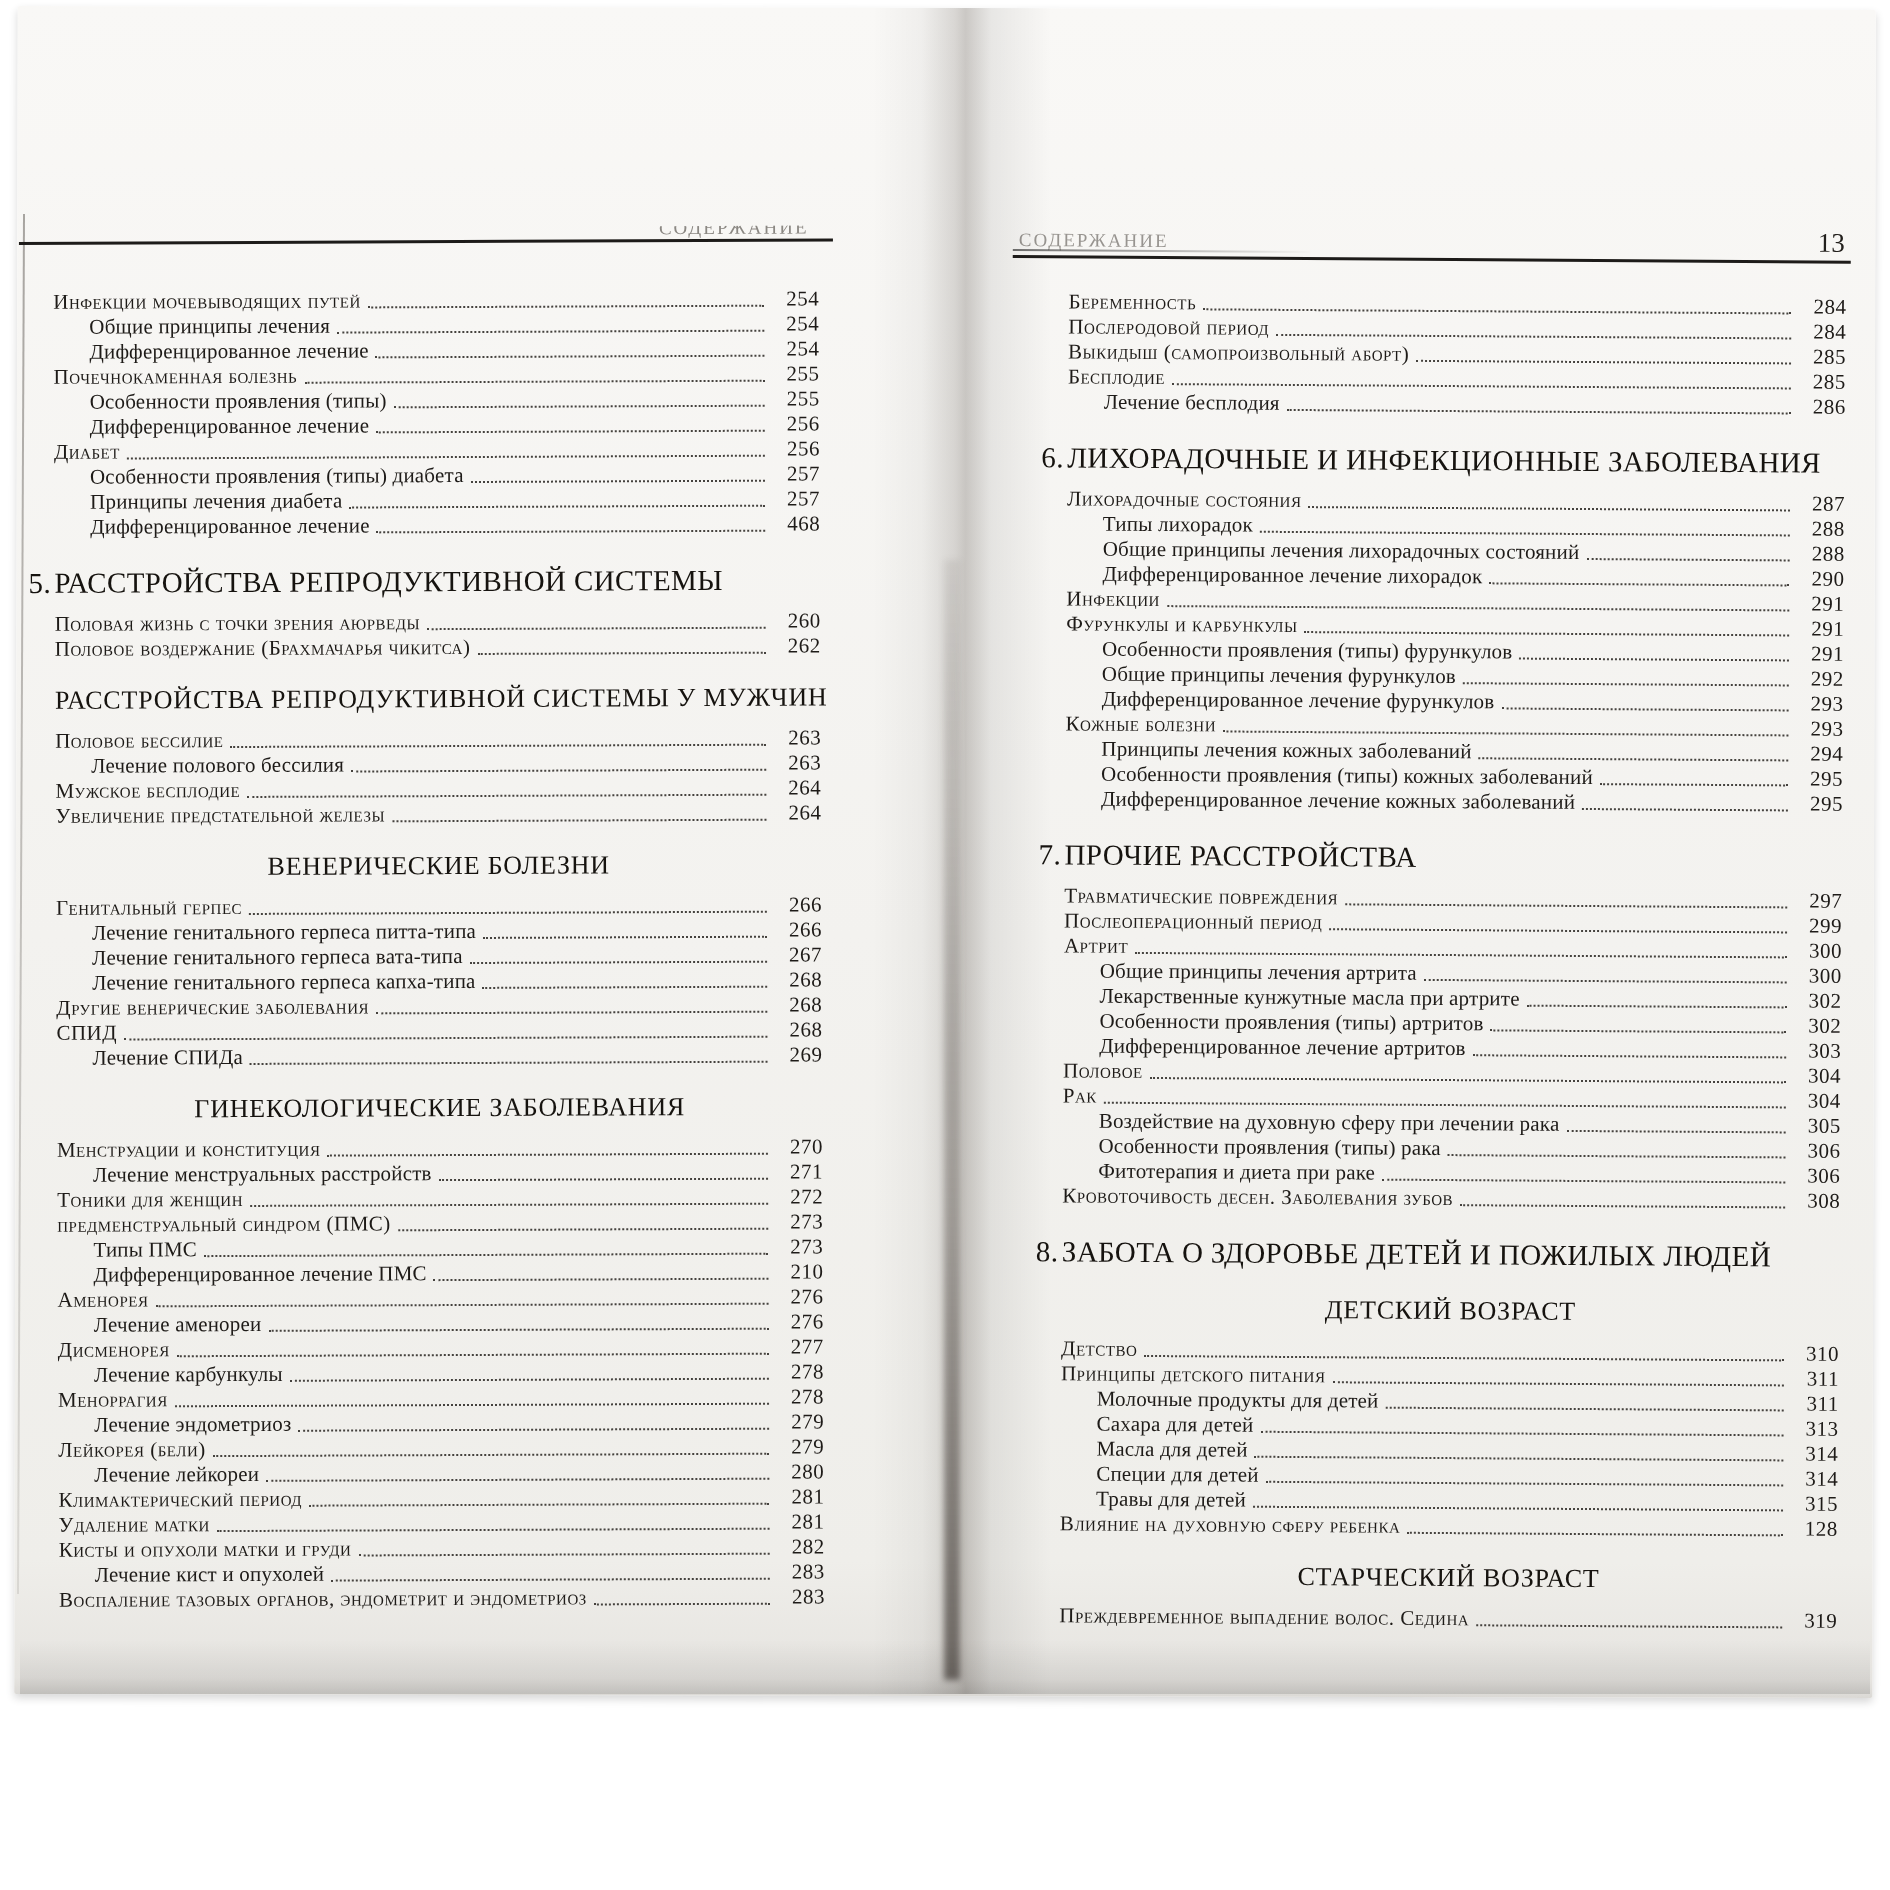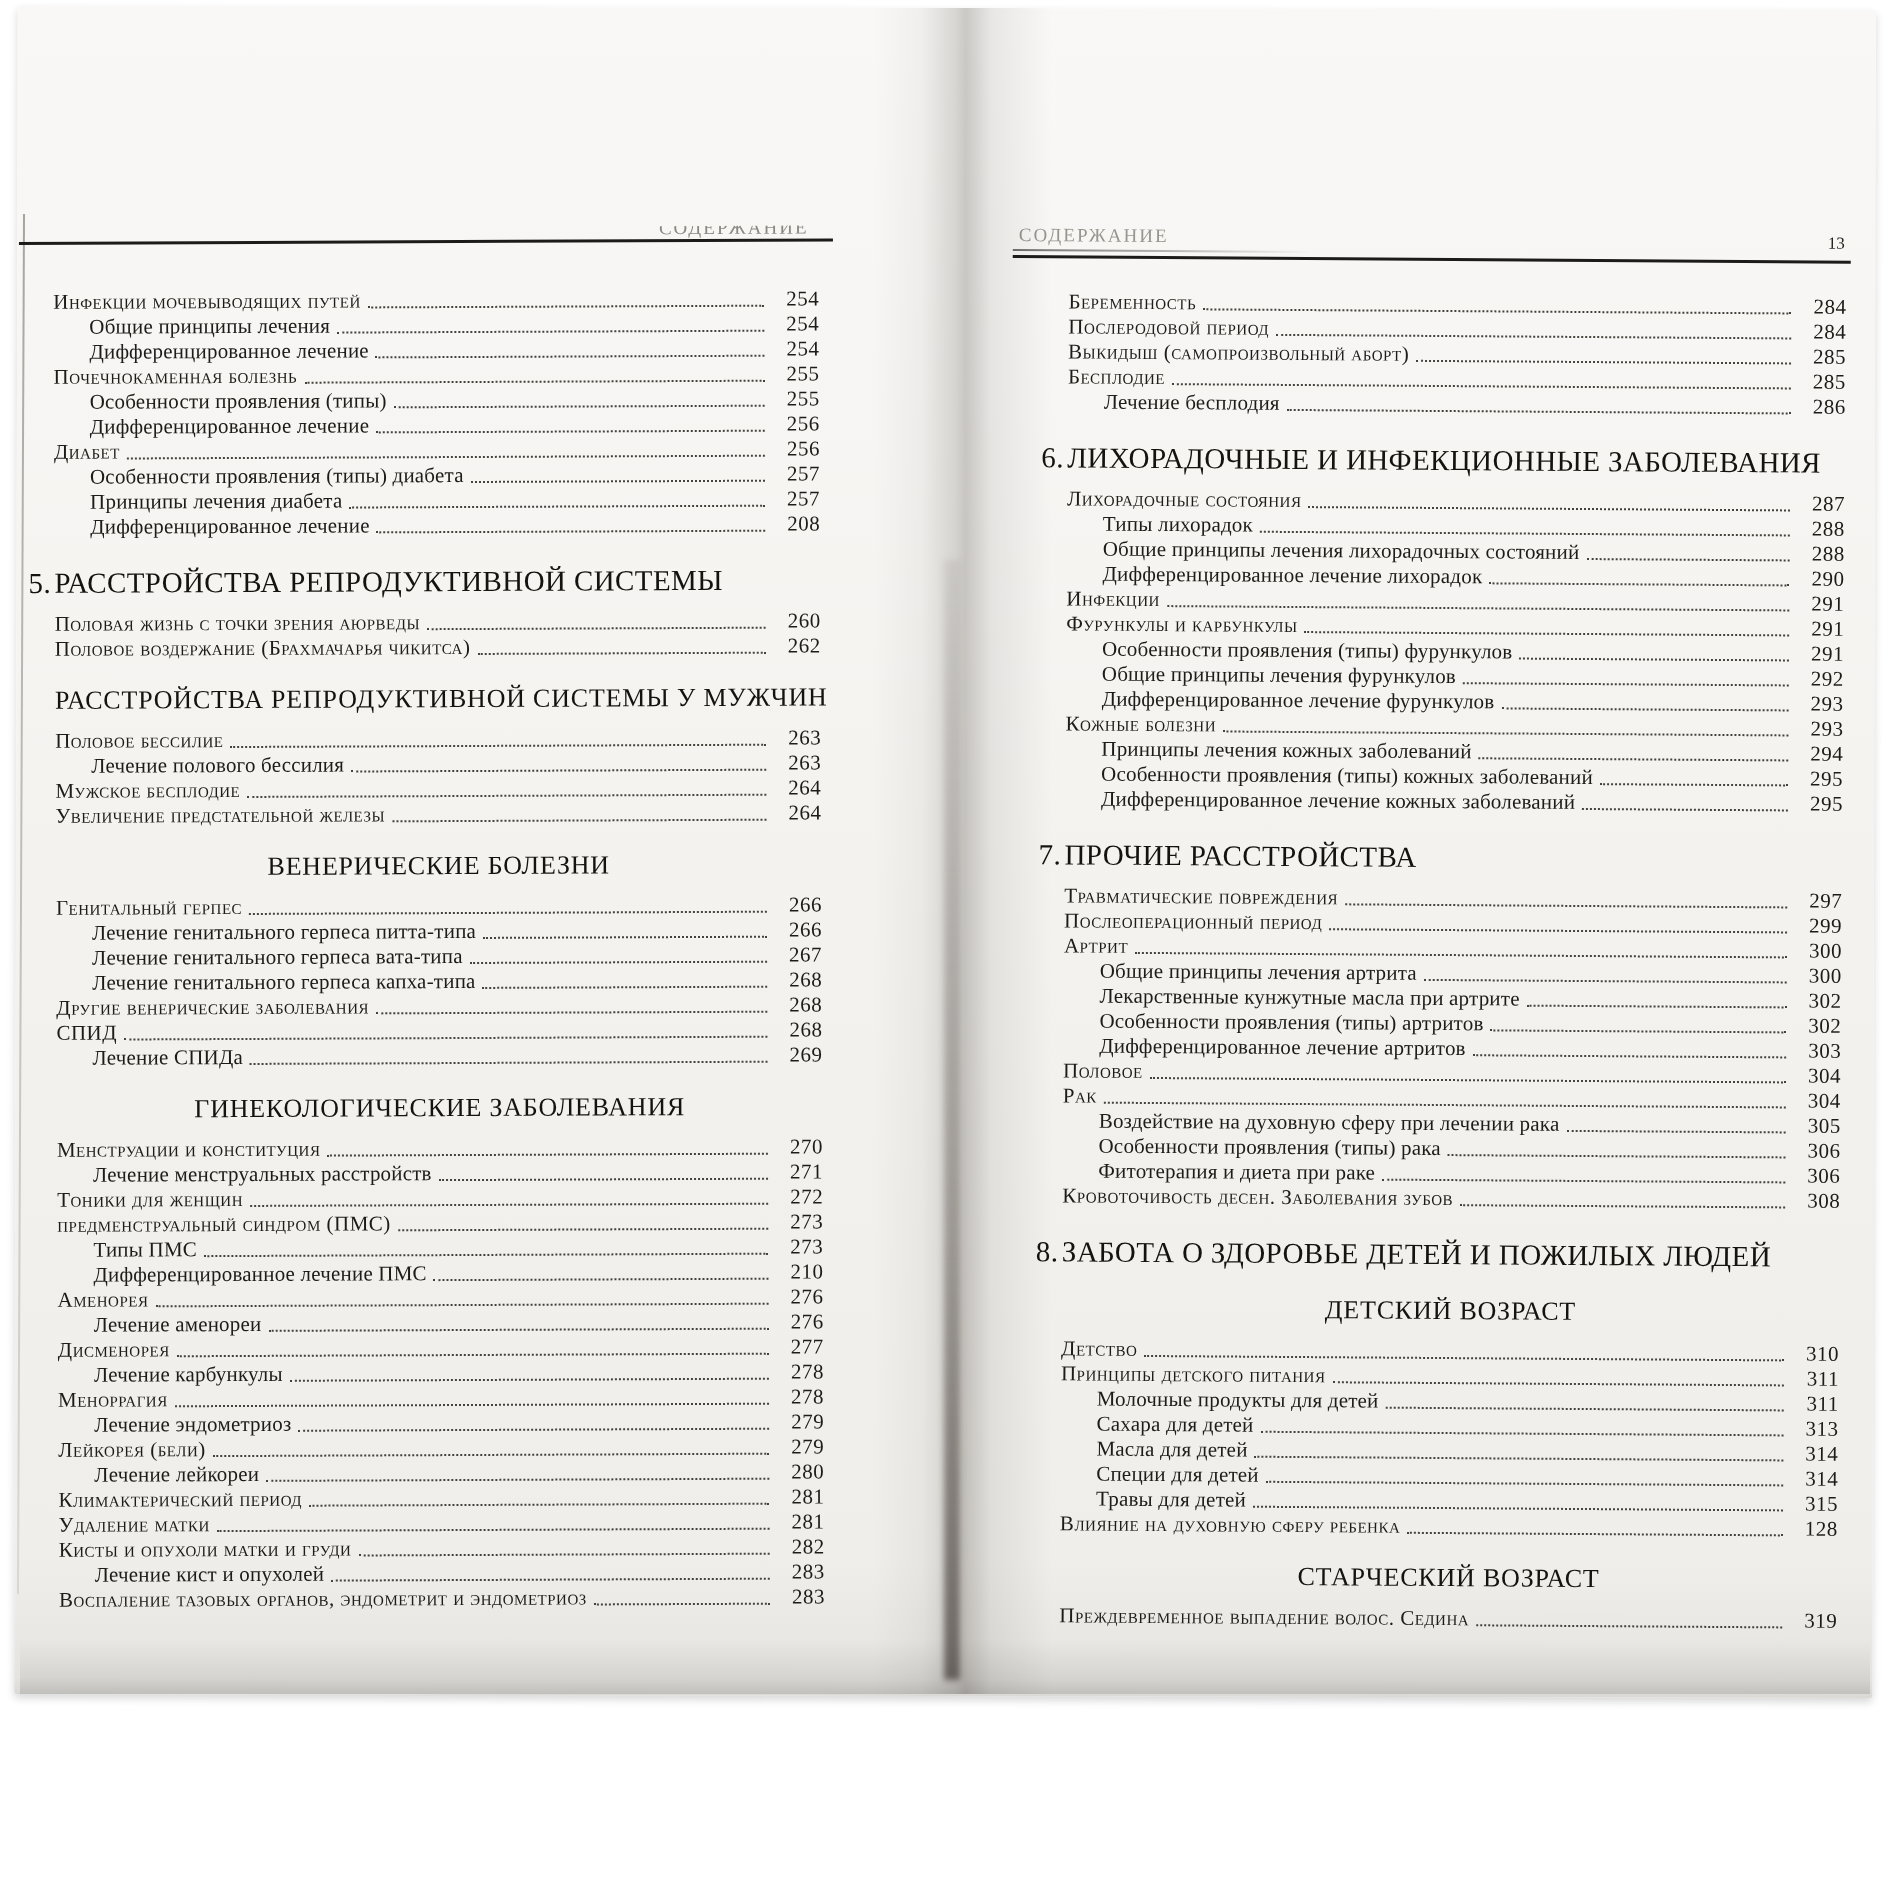--- a/index.html
+++ b/index.html
@@ -54,21 +54,21 @@
   }
   .runhead-clip{
     position:absolute;top:27px;left:636px;height:12px;overflow:hidden;opacity:0.62;
   }
   .runhead-clip .runhead{display:block;margin-top:-9px;}
   .headrow{
     position:absolute;top:27px;left:6px;width:826px;
     display:flex;justify-content:space-between;align-items:flex-end;
   }
   .headrow .runhead{opacity:0.55;}
-  .folio{font-size:17px;color:#23201d;line-height:1;}
+  .folio{font-size:27px;color:#23201d;line-height:1;}
 
   .content{position:absolute;}
   .page-left  .content{top:88px;left:30px;width:766px;}
   .page-right .content{top:92px;left:56px;width:778px;}
 
   .toc-row{display:flex;line-height:25px;font-size:21px;}
   .toc-row .t{white-space:nowrap;letter-spacing:0.2px;}
   .toc-row.lvl0 .t{font-variant:small-caps;letter-spacing:0.5px;}
   .toc-row.lvl1{padding-left:36px;}
   .leader{
@@ -146,21 +146,21 @@
         <span class="pg">257</span>
       </div>
       <div class="toc-row lvl1">
         <span class="t">Принципы лечения диабета</span>
         <span class="leader"></span>
         <span class="pg">257</span>
       </div>
       <div class="toc-row lvl1">
         <span class="t">Дифференцированное лечение</span>
         <span class="leader"></span>
-        <span class="pg">208</span>
+        <span class="pg">468</span>
       </div>
       <div class="chapter">
         <span class="ch-num">5.</span>
         <span class="ch-title">РАССТРОЙСТВА РЕПРОДУКТИВНОЙ СИСТЕМЫ</span>
       </div>
       <div class="toc-row lvl0">
         <span class="t">Половая жизнь с точки зрения аюрведы</span>
         <span class="leader"></span>
         <span class="pg">260</span>
       </div>

